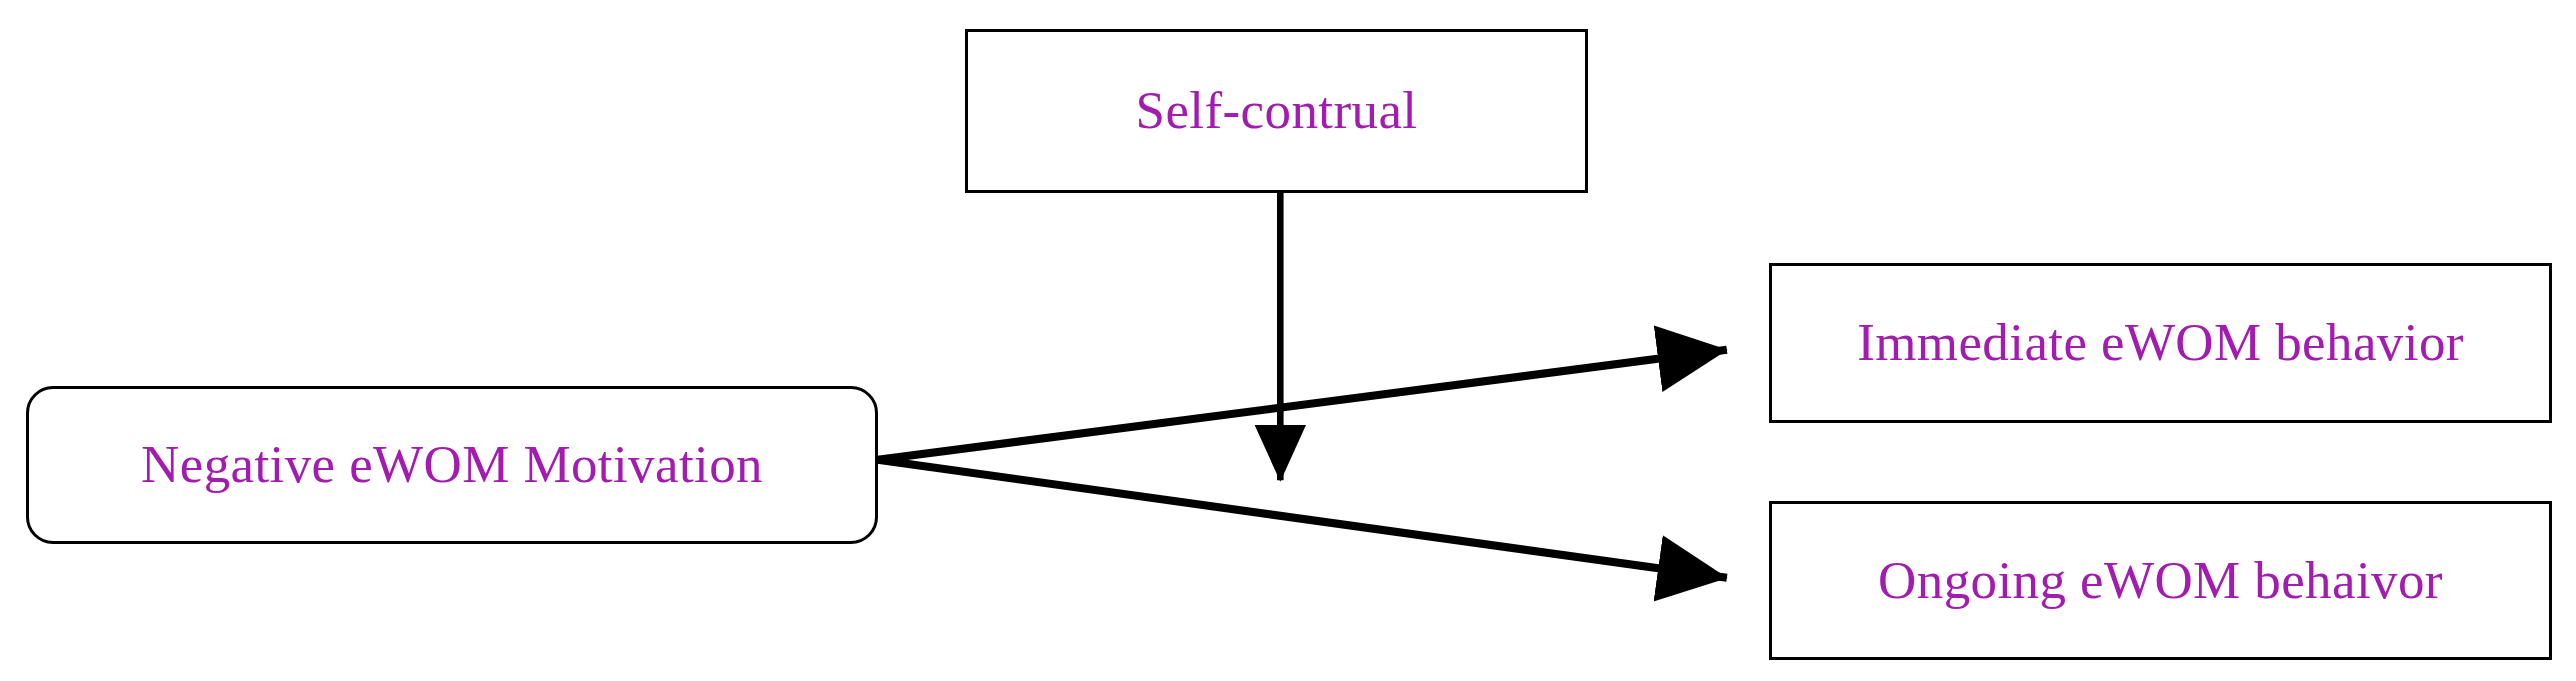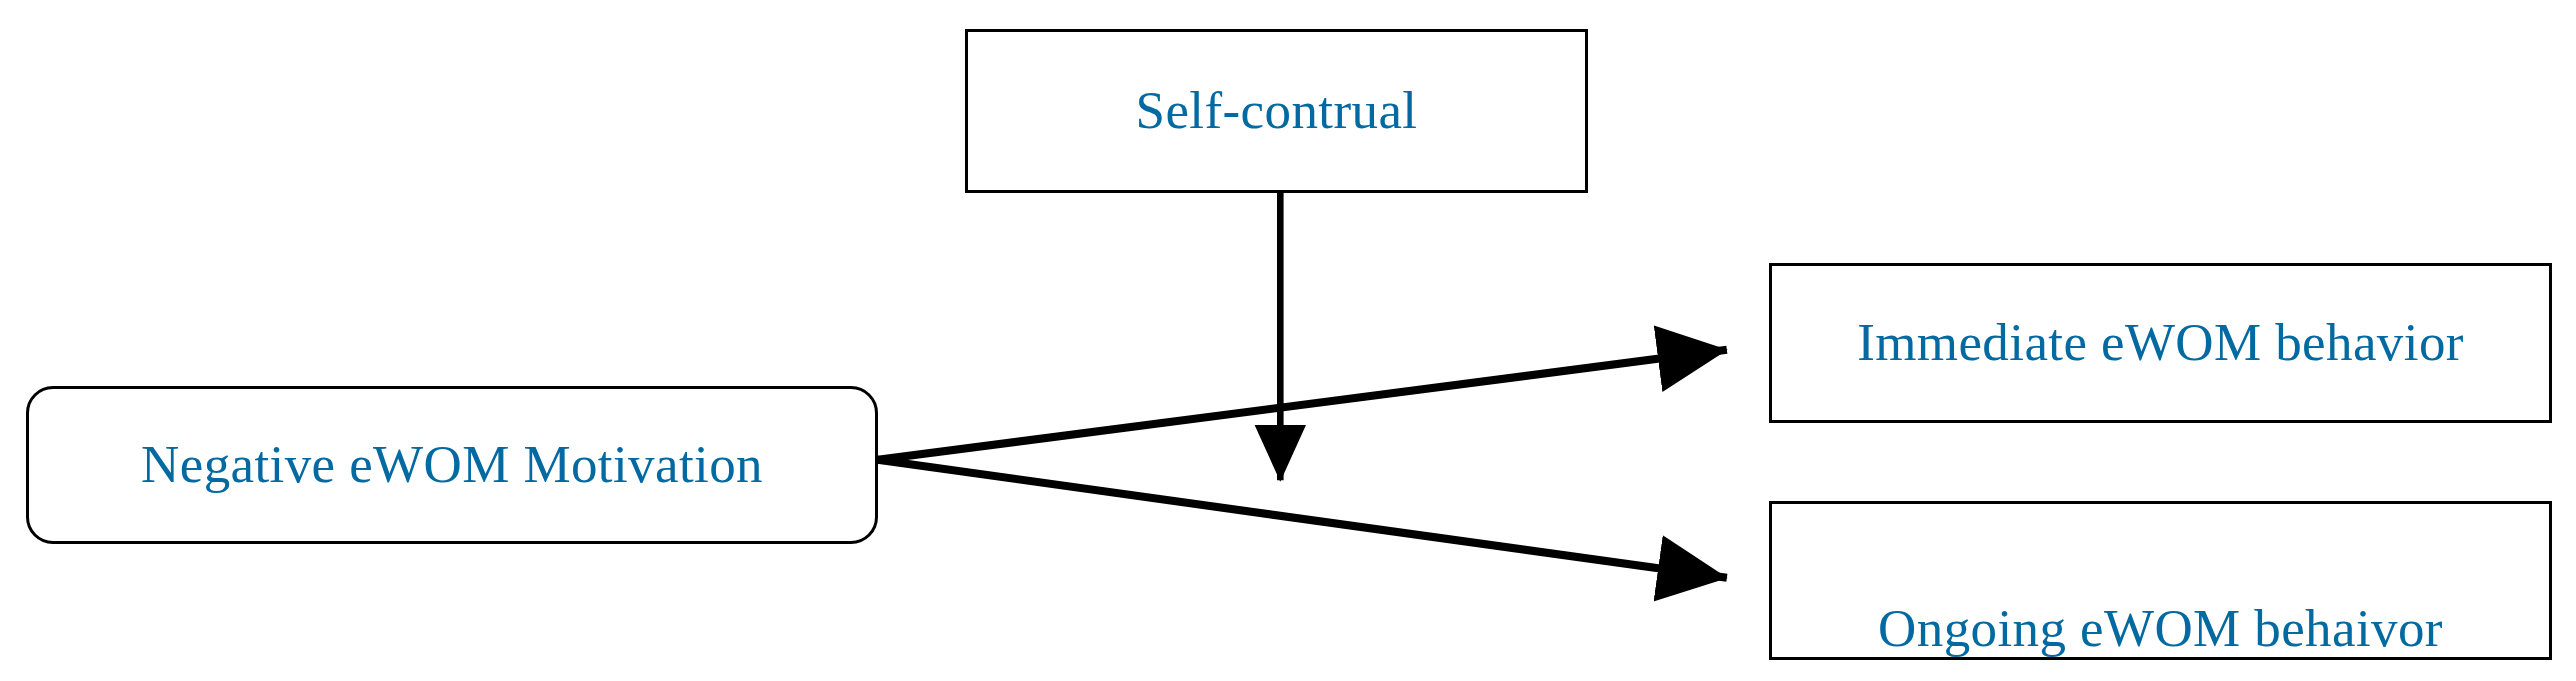--- a/index.html
+++ b/index.html
@@ -28,21 +28,21 @@
     position: absolute;
     box-sizing: border-box;
     background: #ffffff;
     border: 3.7px solid #000000;
     display: flex;
     align-items: center;
     justify-content: center;
     z-index: 2;
   }
   .node-label {
-    color: #0369a1;
+    color: #a21caf;
     font-family: "Liberation Serif", "DejaVu Serif", serif;
     font-weight: 400;
     font-size: 53px;
     line-height: 1.05;
     white-space: nowrap;
     letter-spacing: 0.4px;
   }
   
   #node-self-construal {
     left: 965px;  top: 29px;
@@ -51,21 +51,21 @@
   #node-negative-ewom-motivation {
     left: 26px;    top: 386px;
     width: 852px; height: 158px; border-radius: 27px;
   }
   #node-immediate-ewom-behavior {
     left: 1769px;  top: 263px;
     width: 783px; height: 160px;
   }
   #node-ongoing-ewom-behavior {
     left: 1769px;  top: 501px;
-    width: 783px; height: 159px; align-items: flex-end;
+    width: 783px; height: 159px;
   }
 </style>
 </head>
 <body>
 
 <div id="diagram-root">
 
   <svg id="connector-layer" viewBox="0 0 3513 930" width="2576" height="682">
 
     <defs>

